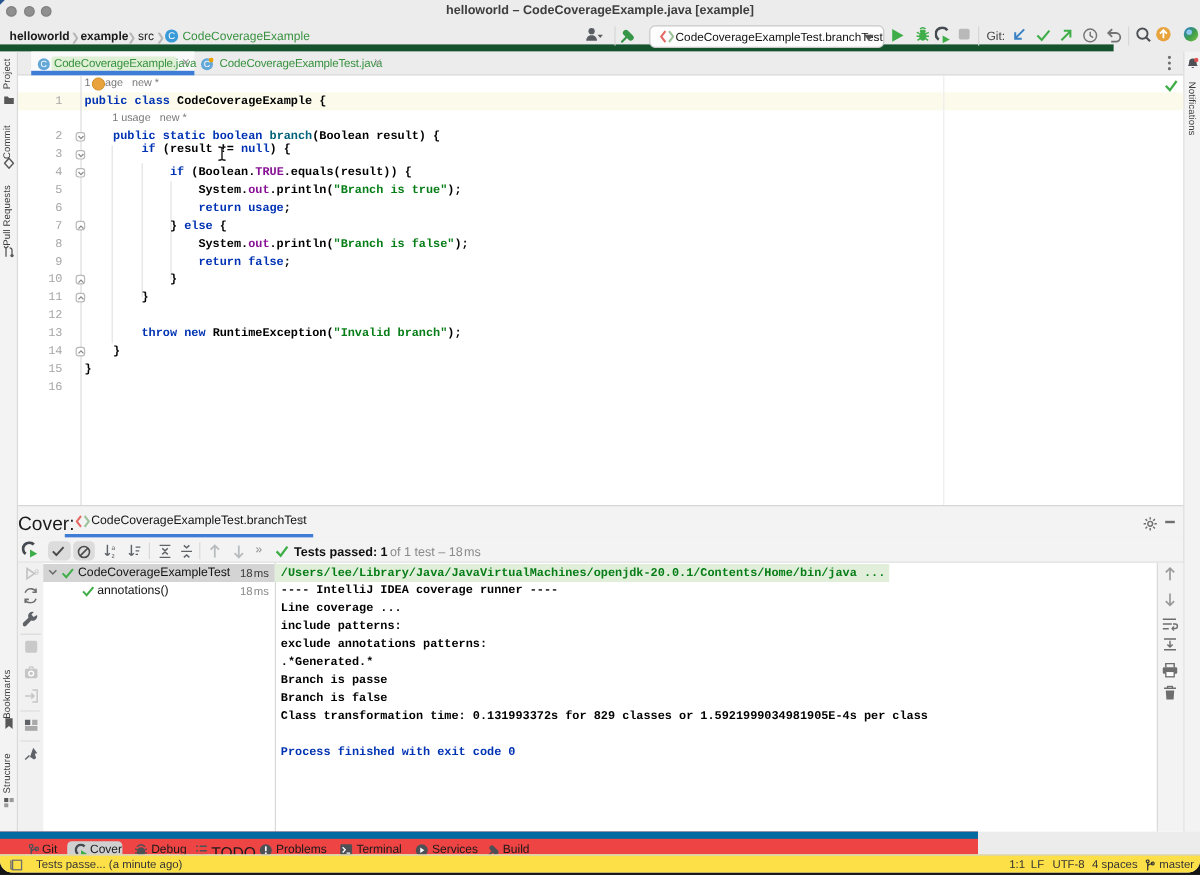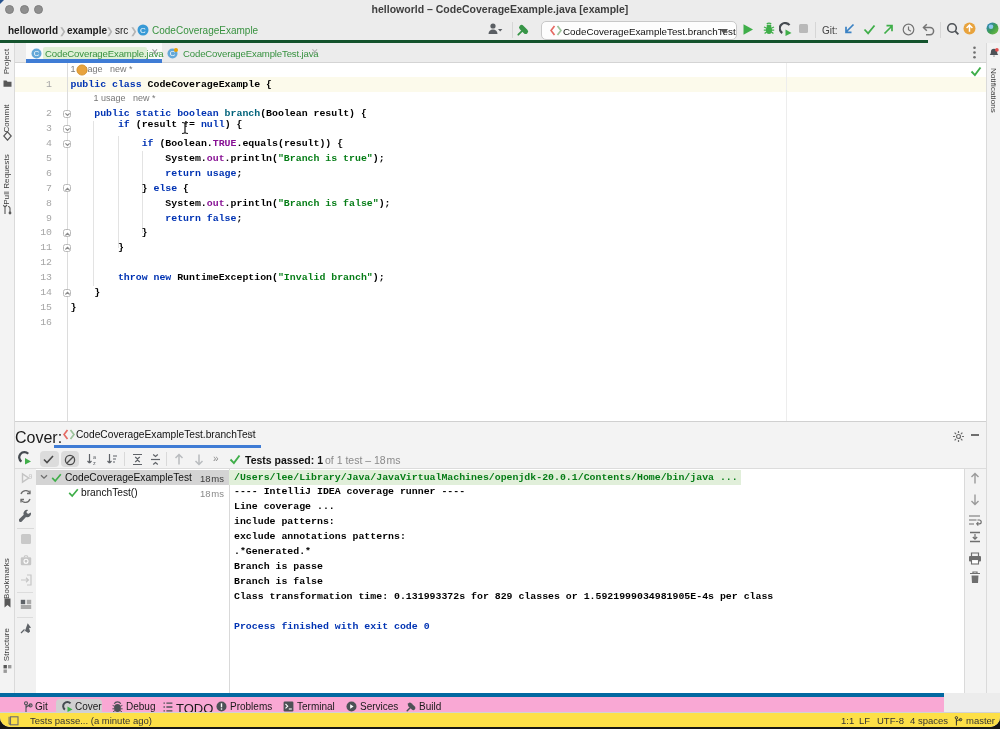--- a/index.html
+++ b/index.html
@@ -4,21 +4,21 @@
 html,body{width:1000px;height:729px;overflow:hidden;background:#161616;font-family:"Liberation Sans",sans-serif}
 #win{position:absolute;left:0;top:0;width:1000px;height:727px;background:#ececec;border-radius:0 0 10px 10px;overflow:hidden}
 .abs{position:absolute}
 .ic{position:absolute}
 svg{display:block}
 
 #title{position:absolute;left:0;top:0;width:1000px;height:17px;background:#ececec}
 .tl{position:absolute;top:5px;width:9px;height:9px;border-radius:50%;background:#8f8f8f;border:0.5px solid #7f7f7f}
 #tbartxt{position:absolute;top:2.5px;left:0;width:1000px;text-align:center;font-size:10.5px;font-weight:700;color:#3e3e3e}
 
-#toolbar{position:absolute;left:0;top:17px;width:928px;height:26px;background:#ececec;border-bottom:3px solid #14532d}
+#toolbar{position:absolute;left:0;top:17px;width:928px;height:26px;background:#ececec;border-bottom:6px solid #14532d}
 .bc{position:absolute;top:7.5px;font-size:10px;color:#1a1a1a}
 .chev{color:#b5b5b5;font-size:9px;top:8.5px}
 .combo{position:absolute;left:541px;top:3.5px;width:196px;height:19px;background:#fdfdfd;border:1px solid #c8c8c8;border-radius:5px}
 
 #lstripe{position:absolute;left:0;top:43px;width:15px;height:650px;background:#f3f3f3;border-right:1px solid #dadada}
 .vlabel{position:absolute;font-size:8px;color:#3c3c3c;white-space:nowrap;transform:rotate(-90deg);transform-origin:center;letter-spacing:0.1px}
 .vlabelR{position:absolute;font-size:8px;color:#3c3c3c;white-space:nowrap;transform:rotate(90deg);transform-origin:center;letter-spacing:0.1px}
 
 #rstripe{position:absolute;left:986px;top:43px;width:14px;height:650px;background:#f3f3f3;border-left:1px solid #dadada}
 
@@ -380,21 +380,21 @@
       <path d="M1 1.2l3 3 3-3" stroke="#6e6e6e" stroke-width="1.3" fill="none"></path>
     </svg>
 <svg class="ic" style="left:51px;top:472.5px" width="11" height="10" viewBox="0 0 11 10">
       <path d="M1.2 4.8l3 3.2L9.8 1.2" stroke="#3fae49" stroke-width="1.7" fill="none"></path>
     </svg>
 <span class="abs" style="left:65px;top:471.5px;font-size:10.2px;color:#111">CodeCoverageExampleTest</span>
 <span class="abs" style="left:200px;top:472.5px;font-size:9.5px;color:#3a3a3a">18 ms</span>
 <svg class="ic" style="left:68px;top:487.5px" width="11" height="10" viewBox="0 0 11 10">
       <path d="M1.2 4.8l3 3.2L9.8 1.2" stroke="#3fae49" stroke-width="1.7" fill="none"></path>
     </svg>
-<span class="abs" style="left:81px;top:486.5px;font-size:10.2px;color:#111">branchTest()</span>
+<span class="abs" style="left:81px;top:486.5px;font-size:10.2px;color:#111">annotations()</span>
 <span class="abs" style="left:200px;top:487.5px;font-size:9.5px;color:#8a8a8a">18 ms</span>
 <div class="abs" style="left:228.5px;top:469px;width:1px;height:224px;background:#d9d9d9"></div>
 
 <div class="abs" style="left:229px;top:469.5px;width:512px;height:15px;background:#e1efda"></div>
 <div class="cl" style="left:234px;top:469.5px;color:#067d17;font-weight:600">/Users/lee/Library/Java/JavaVirtualMachines/openjdk-20.0.1/Contents/Home/bin/java ...</div>
 <div class="cl" style="left:234px;top:484.4px">---- IntelliJ IDEA coverage runner ----</div>
 <div class="cl" style="left:234px;top:499.3px">Line coverage ...</div>
 <div class="cl" style="left:234px;top:514.2px">include patterns:</div>
 <div class="cl" style="left:234px;top:529.1px">exclude annotations patterns:</div>
 <div class="cl" style="left:234px;top:544px">.*Generated.*</div>
@@ -422,21 +422,21 @@
 <svg class="ic" style="left:968px;top:552px" width="14" height="13" viewBox="0 0 14 13">
       <path d="M3.5 4V1h7v3" fill="none" stroke="#6e6e6e" stroke-width="1.2"></path>
       <rect x="1" y="4" width="12" height="5.5" rx="1" fill="#6e6e6e"></rect>
       <rect x="3.5" y="7.5" width="7" height="4.5" fill="#fff" stroke="#6e6e6e" stroke-width="1.1"></rect>
     </svg>
 <svg class="ic" style="left:969px;top:571px" width="12" height="13" viewBox="0 0 12 13">
       <path d="M1 2.5h10M4 2.5V1h4v1.5" stroke="#6e6e6e" stroke-width="1.2" fill="none"></path>
       <path d="M2.5 4.5h7L9 12H3z" fill="#6e6e6e"></path>
     </svg>
 
-<div class="abs" style="left:0;top:693px;width:944px;height:19px;background:#f9a8d4;border-top:4px solid #0369a1">
+<div class="abs" style="left:0;top:693px;width:815px;height:19px;background:#ef4444;border-top:6px solid #0369a1">
  <svg class="ic" style="left:23px;top:3.5px" width="10" height="12" viewBox="0 0 10 12">
         <circle cx="3" cy="2.2" r="1.5" fill="none" stroke="#4d5156" stroke-width="1.1"></circle>
         <circle cx="7.6" cy="4.4" r="1.5" fill="none" stroke="#4d5156" stroke-width="1.1"></circle>
         <path d="M3 3.7v7.5M3 7.6c0-2 1.6-3 4.6-3.2" fill="none" stroke="#4d5156" stroke-width="1.1"></path>
       </svg>
  <span class="abs" style="left:35px;top:3.5px;font-size:10px;color:#1a1a1a">Git</span>
  <div class="abs" style="left:56px;top:1.5px;width:46px;height:16px;background:#d0d0d0;border-radius:4px"></div>
  <svg class="ic" style="left:62px;top:4px" width="12" height="11" viewBox="0 0 12 11">
         <path d="M8.5 2.4A4.2 4.2 0 102.9 8.6" fill="none" stroke="#454a50" stroke-width="2"></path>
         <path d="M5.5 5.5l5 2.9-5 2.6z" fill="#3fae49"></path>

